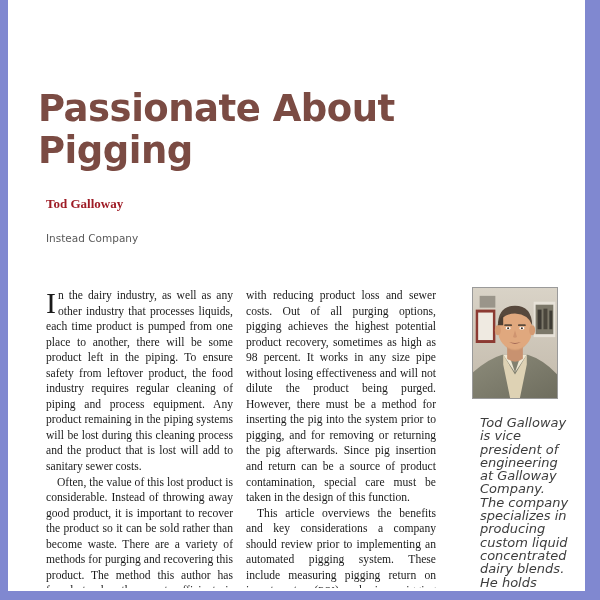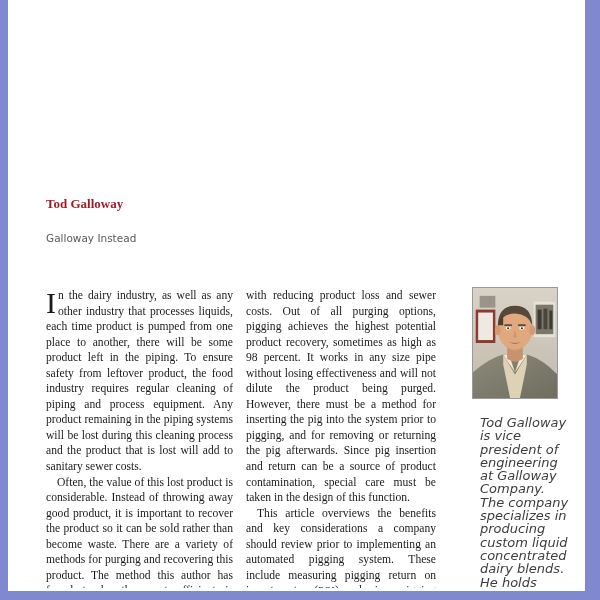--- a/index.html
+++ b/index.html
@@ -129,25 +129,26 @@
     color: #3d3d3d;
     margin: 8px;
   }
 </style>
 </head>
 <body>
 
 <div class="page">
   <div class="inner">
 
+    <h1 class="headline">Passionate About Pigging</h1>
 
 
     <div class="byline-name">Tod Galloway</div>
 
-    <div class="byline-org">Galloway Instead</div>
+    <div class="byline-org">Instead Company</div>
 
     <div class="col col-1">
       <p class="first">
         <span class="dropcap">I</span><span>n the dairy industry, as well as any other industry that processes liquids, each time product is pumped from one place to another, there will be some product left in the piping. To ensure safety from leftover product, the food industry requires regular cleaning of pip­ing and process equipment. Any product remaining in the piping systems will be lost during this cleaning process and the product that is lost will add to sanitary sewer costs.</span>
       </p>
       <p><span>Often, the value of this lost product is considerable. Instead of throwing away good product, it is important to recover the prod­uct so it can be sold rather than become waste. There are a variety of methods for purging and recovering this product. The method this author has found to be the most efficient is pigging.</span></p>
 
     </div>
 
     <div class="col col-2">

